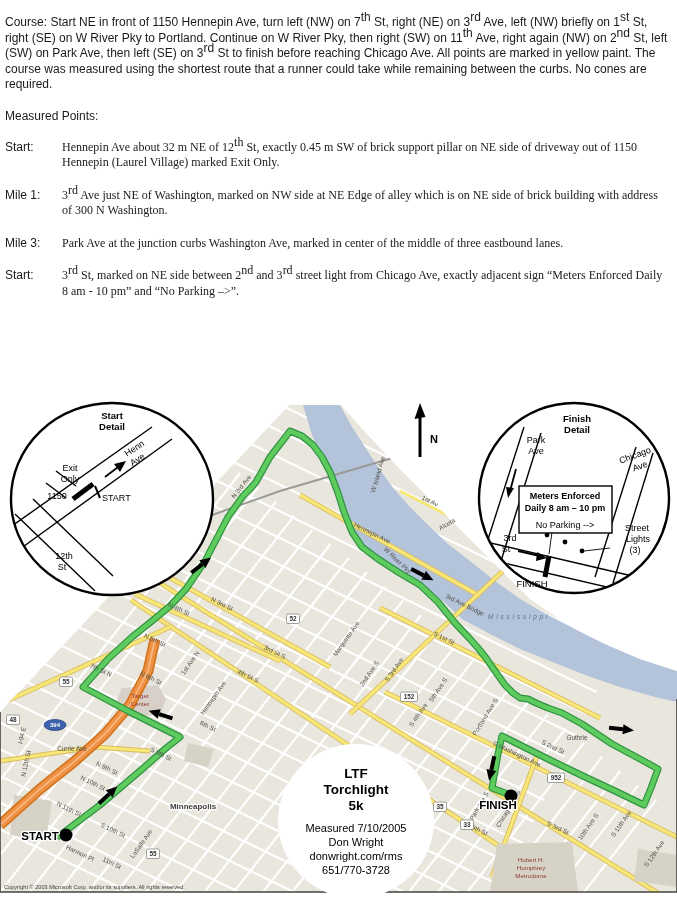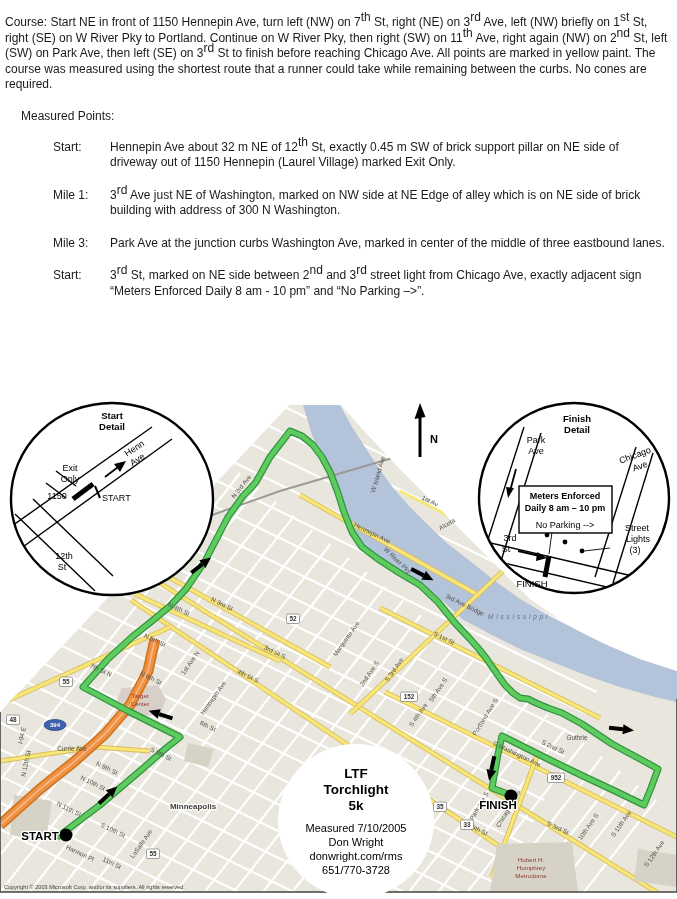--- a/index.html
+++ b/index.html
@@ -1,23 +1,23 @@
 <!DOCTYPE html>
 <html><head>
 <meta charset="utf-8">
 <style>
   html,body{margin:0;padding:0;background:#fff;}
   body{width:677px;height:899px;position:relative;font-family:"Liberation Sans","DejaVu Sans",sans-serif;color:#1a1a1a;overflow:hidden;}
   .head{padding-top:5px;text-align:center;font-weight:bold;font-size:12.5px;line-height:16px;}
   .course{margin:15px 9px 0 5px;font-size:12px;line-height:15.5px;text-align:left;}
   .course b,.mp-label,.mp-head{font-weight:normal;}
-  .mp-head{margin:16px 0 0 21px;font-size:12px;}
+  .mp-head{margin:16px 0 0 5px;font-size:12px;}
   .mp-row{display:flex;margin:17px 9px 0 5px;font-size:12px;line-height:15.5px;}
-  .mp-label{width:57px;flex:none;margin-left:48px;}
-  .mp-text{flex:1;}
+  .mp-label{width:57px;flex:none;}
+  .mp-text{flex:1;font-family:Liberation Serif, serif;}
   sup{font-size:12px;line-height:0;vertical-align:super;}
   #map-wrap{position:absolute;left:0;top:394px;width:677px;height:505px;}
   svg text{font-family:"Liberation Sans","DejaVu Sans",sans-serif;}
   .stlbl{fill:#52514a;font-size:6.4px;}
   .halo{paint-order:stroke;stroke:#fff;stroke-width:2.6px;stroke-linejoin:round;}
 </style>
 </head>
 <body>
 
 <div>

